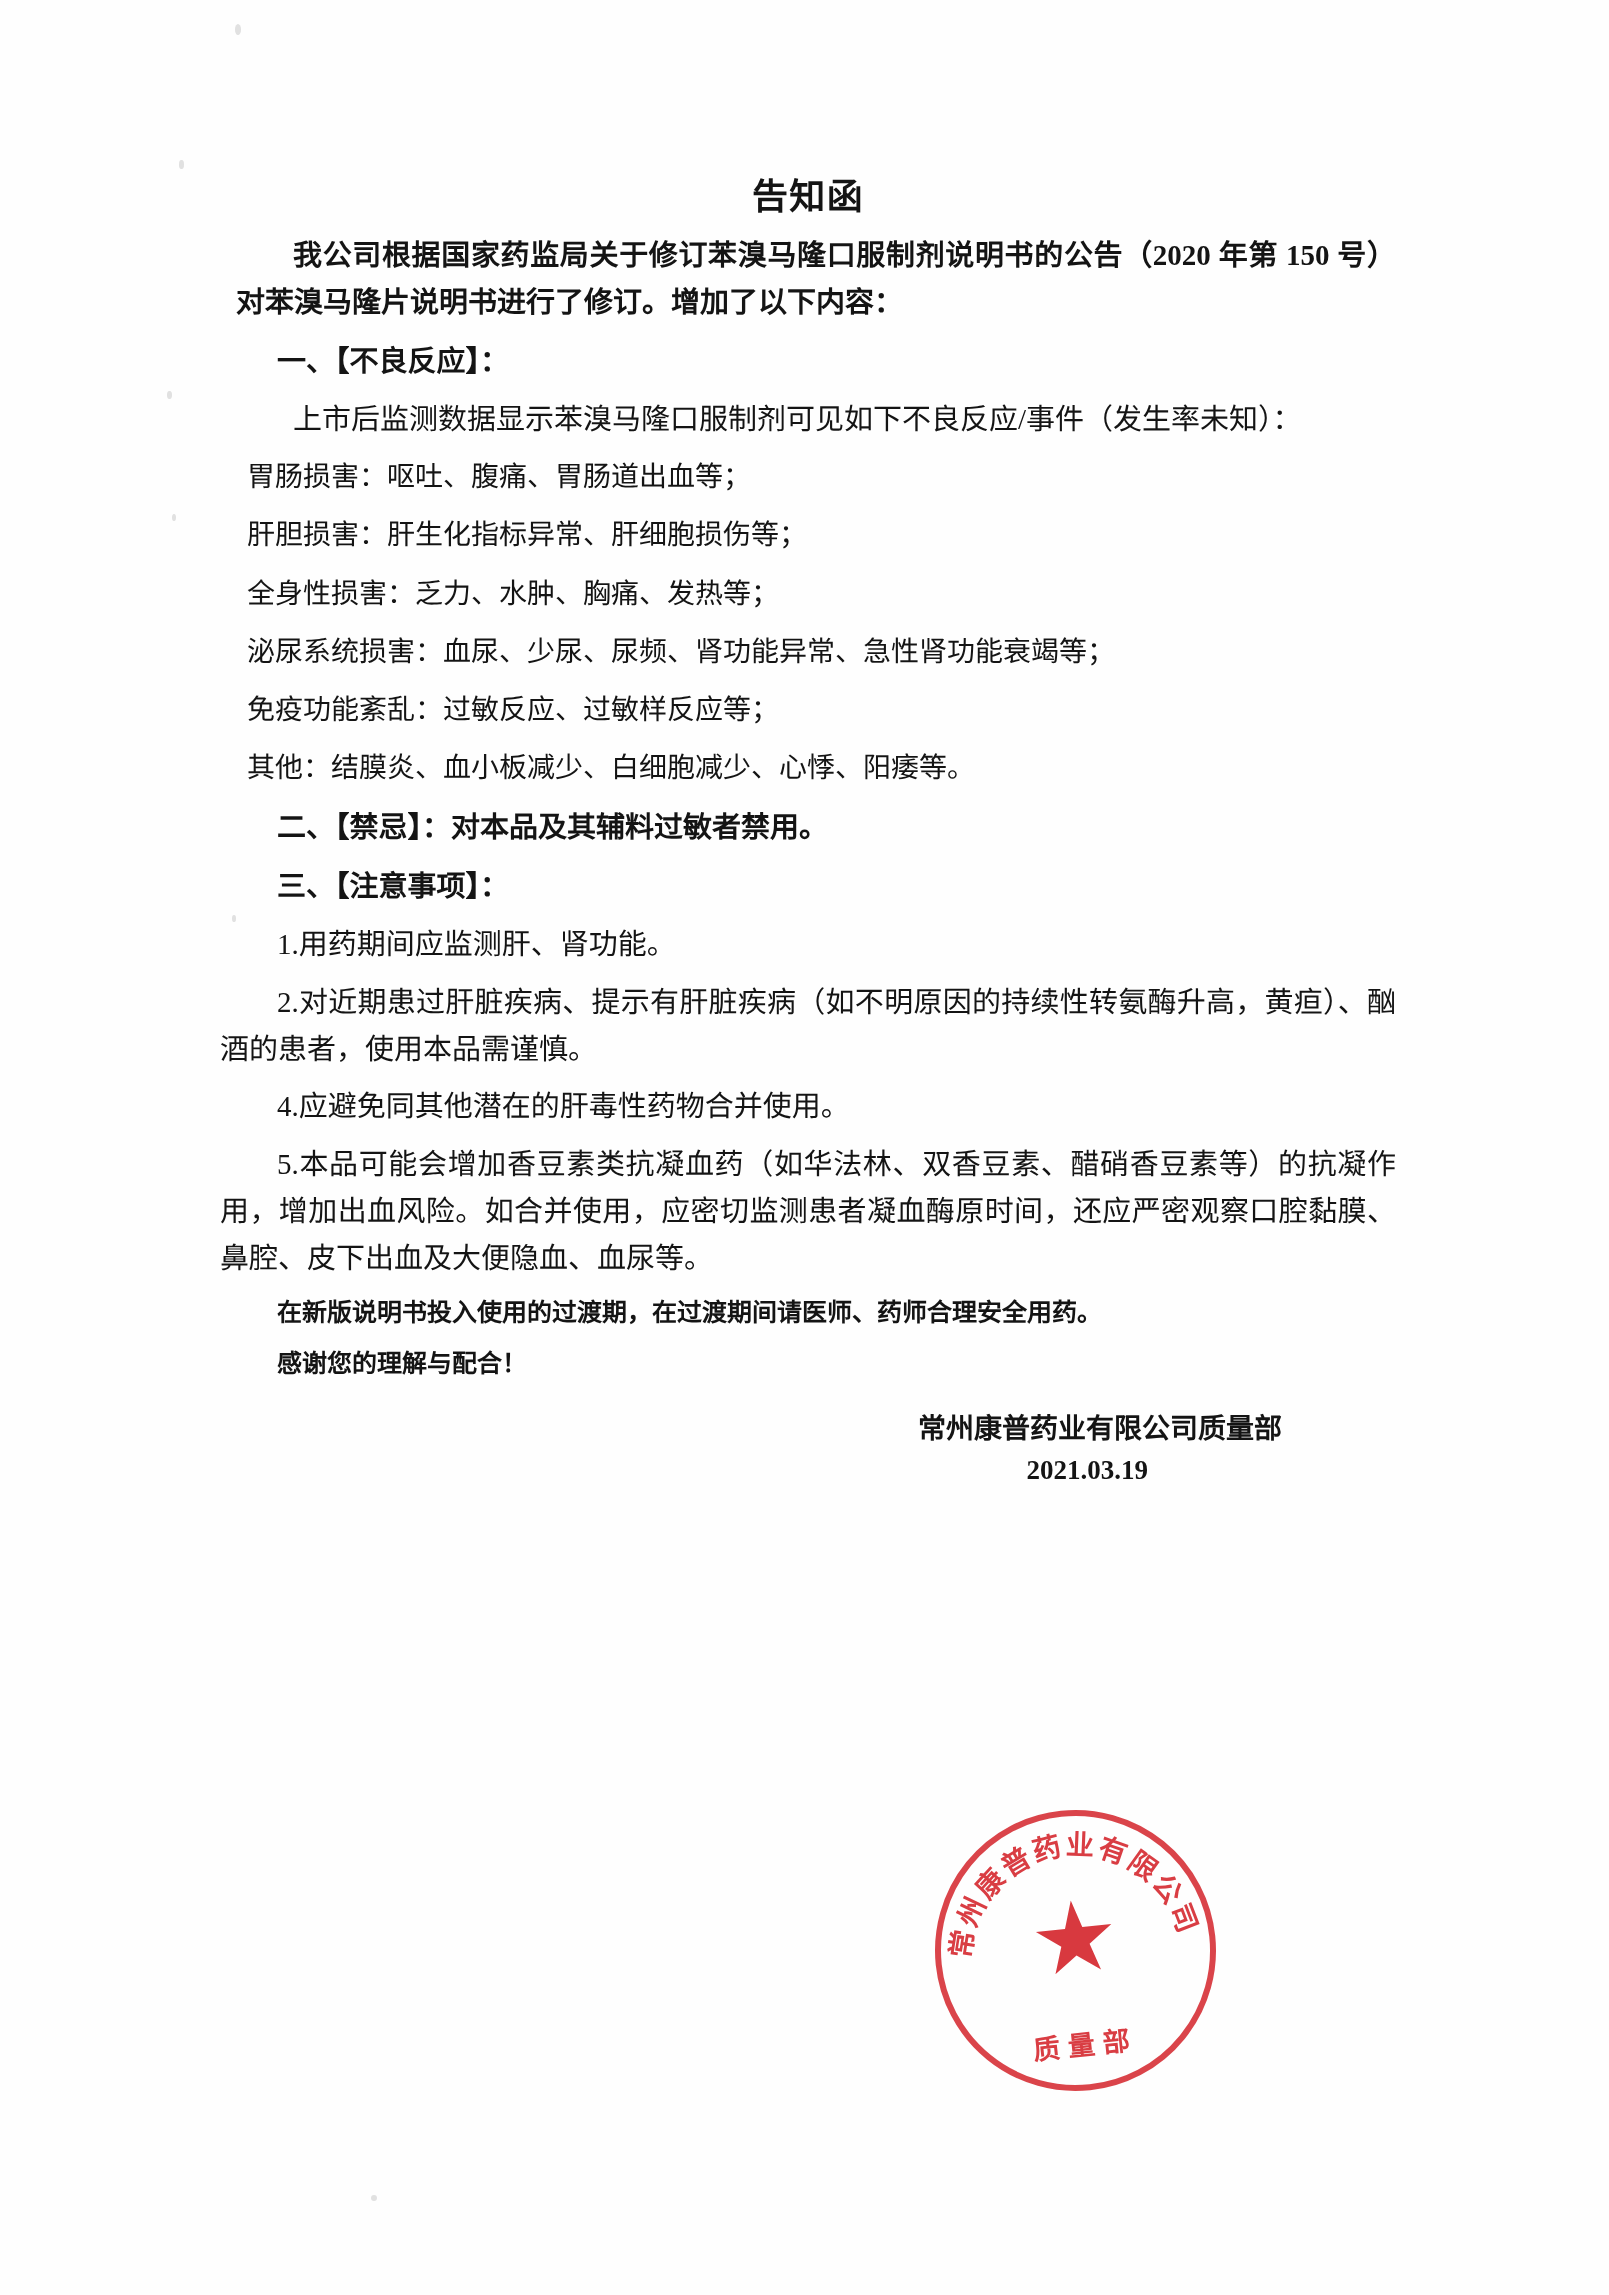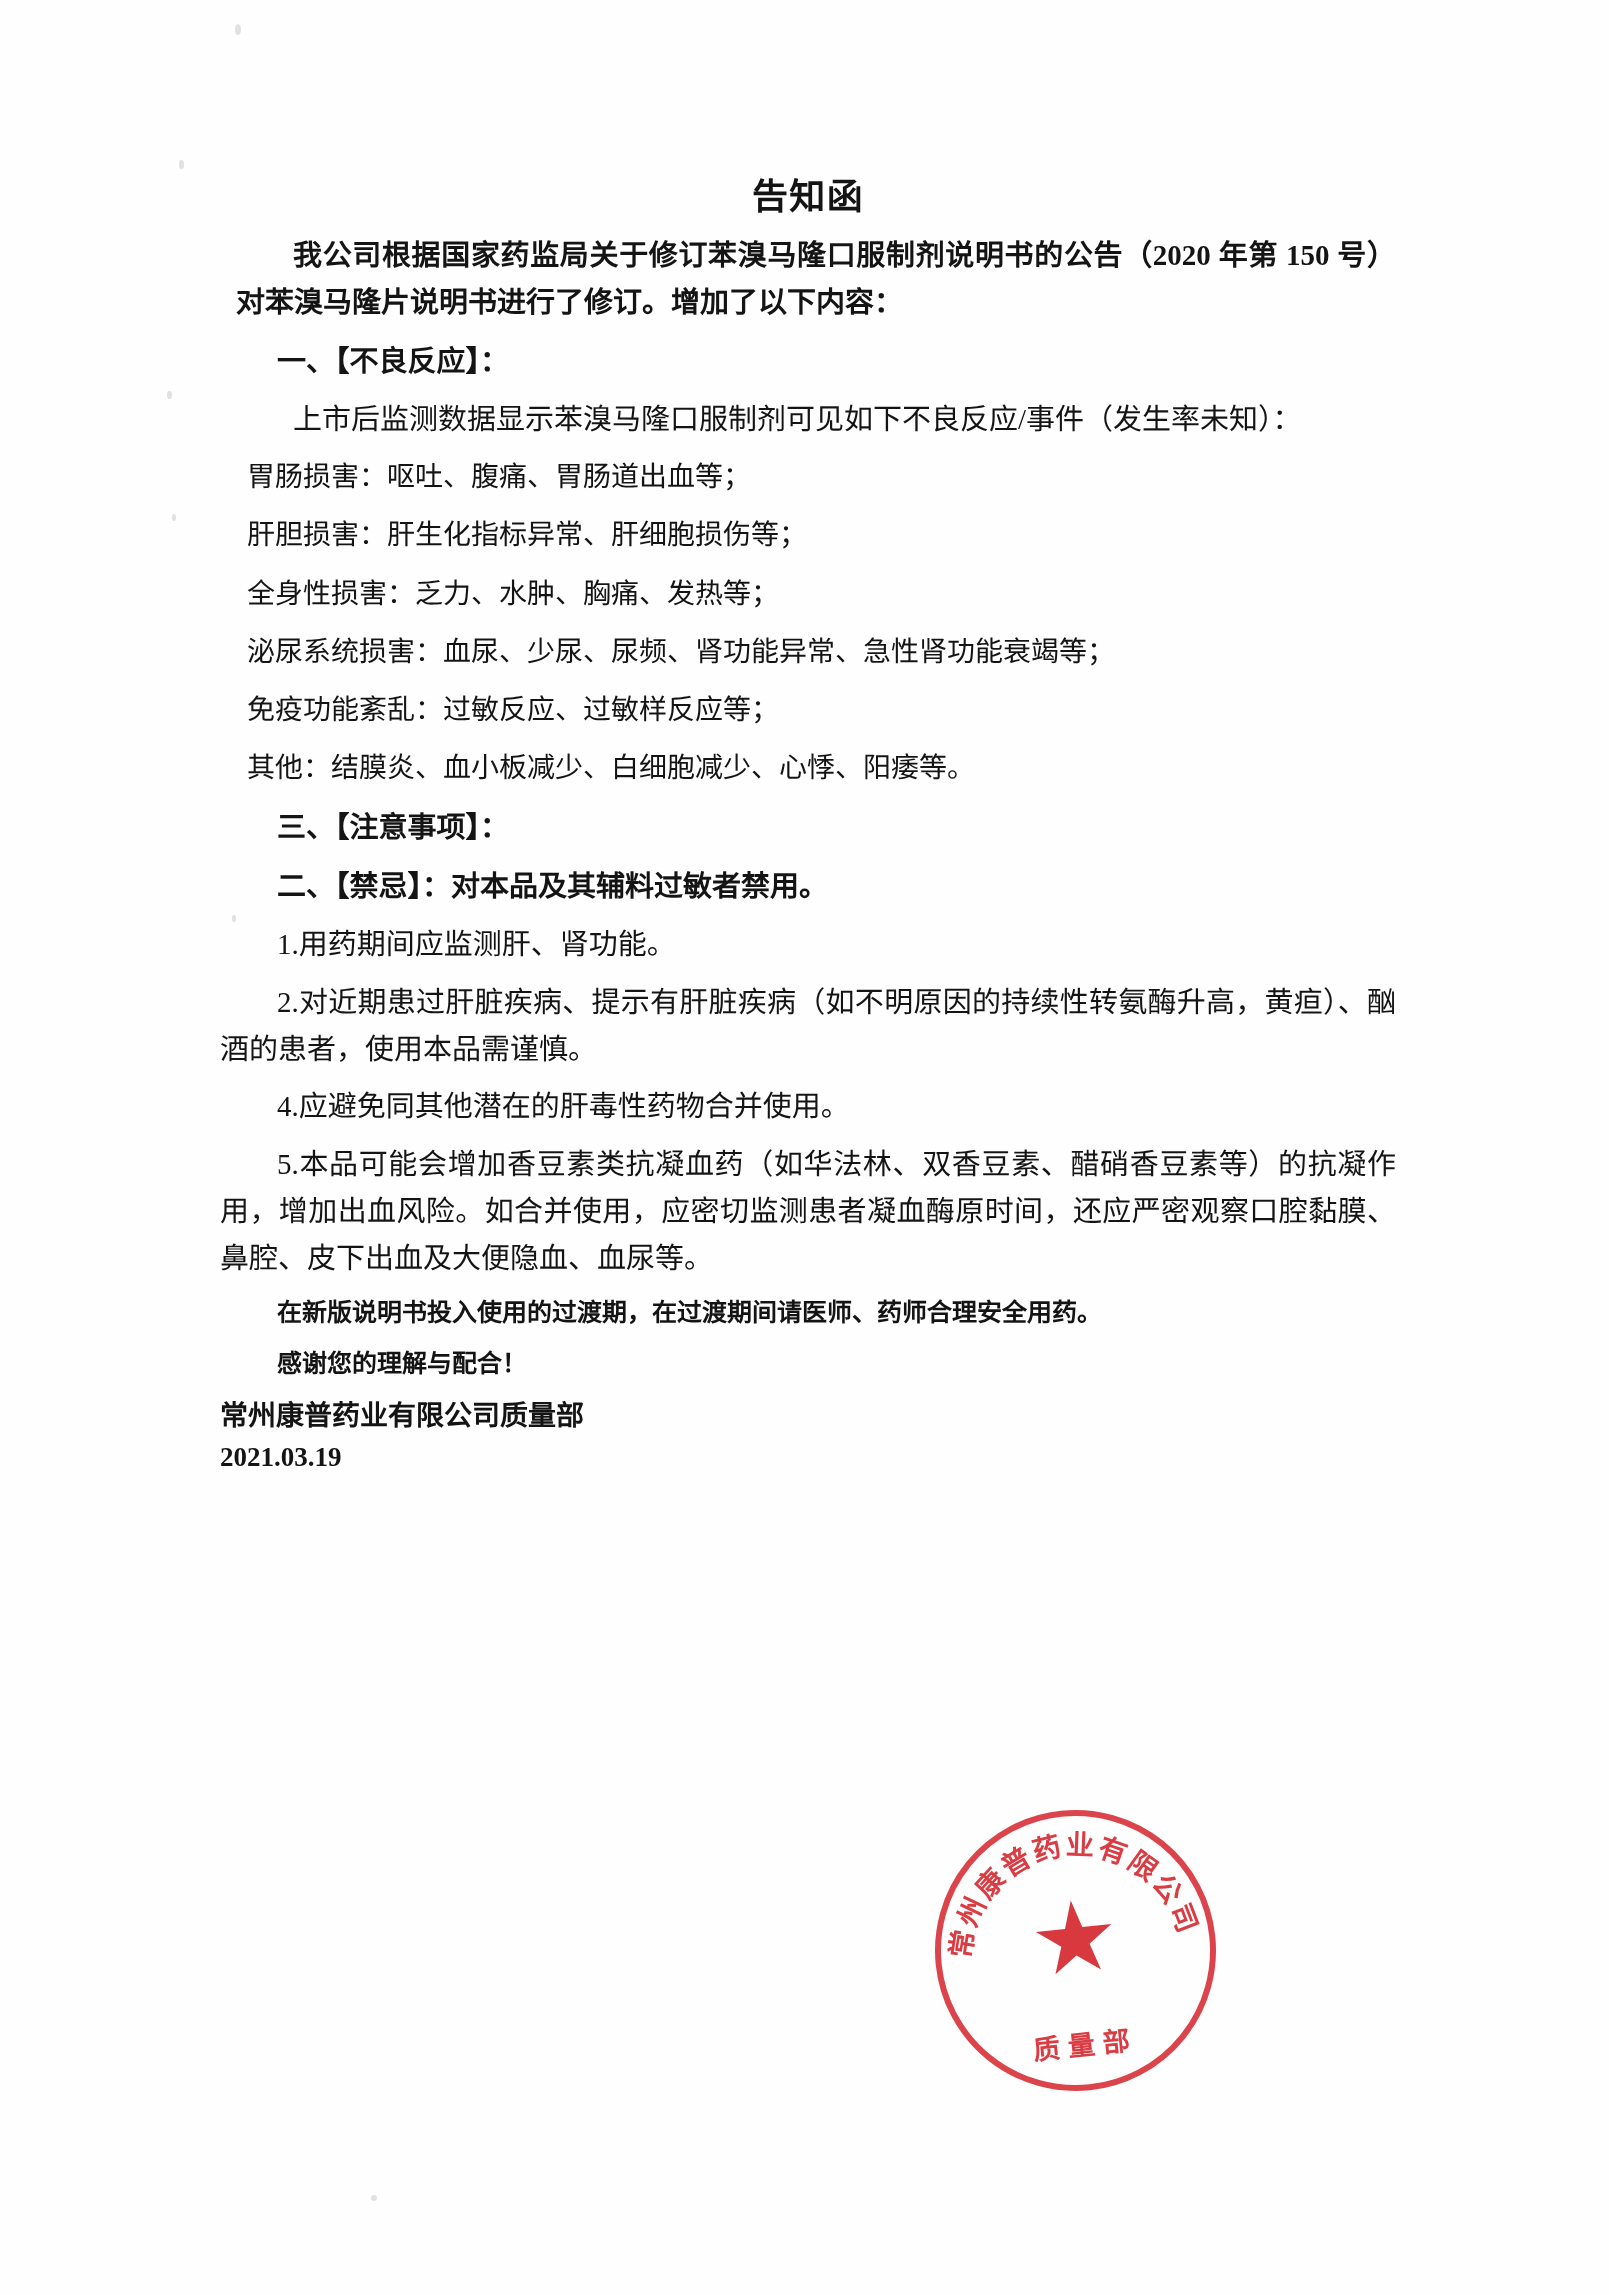--- a/index.html
+++ b/index.html
@@ -88,21 +88,22 @@
 
   .closing {
     font-size: 25px;
     font-weight: 700;
     line-height: 1.62;
     margin: 0 0 10.7px 0;
     text-indent: 57px;
   }
 
   .signature-block {
-    margin-top: 11px;
+    margin-top: 24px;
+    text-align: right;
     padding-right: 114px;
     position: relative;
   }
   .sign-company {
     font-size: 28px;
     font-weight: 700;
     line-height: 1.5;
   }
   .sign-date {
     font-size: 27px;
@@ -187,23 +188,23 @@
     <p class="section-head">一、【不良反应】：</p>
     <p class="para indent2">上市后监测数据显示苯溴马隆口服制剂可见如下不良反应/事件（发生率未知）：</p>
 
     <p class="list-line">胃肠损害：呕吐、腹痛、胃肠道出血等；</p>
     <p class="list-line">肝胆损害：肝生化指标异常、肝细胞损伤等；</p>
     <p class="list-line">全身性损害：乏力、水肿、胸痛、发热等；</p>
     <p class="list-line">泌尿系统损害：血尿、少尿、尿频、肾功能异常、急性肾功能衰竭等；</p>
     <p class="list-line">免疫功能紊乱：过敏反应、过敏样反应等；</p>
     <p class="list-line">其他：结膜炎、血小板减少、白细胞减少、心悸、阳痿等。</p>
 
+    <p class="section-head">二、【禁忌】：对本品及其辅料过敏者禁用。</p>
+
     <p class="section-head">三、【注意事项】：</p>
-
-    <p class="section-head">二、【禁忌】：对本品及其辅料过敏者禁用。</p>
 
     <p class="numbered">1.用药期间应监测肝、肾功能。</p>
     <p class="numbered">2.对近期患过肝脏疾病、提示有肝脏疾病（如不明原因的持续性转氨酶升高，黄疸）、酗酒的患者，使用本品需谨慎。</p>
     <p class="numbered">4.应避免同其他潜在的肝毒性药物合并使用。</p>
     <p class="numbered">5.本品可能会增加香豆素类抗凝血药（如华法林、双香豆素、醋硝香豆素等）的抗凝作用，增加出血风险。如合并使用，应密切监测患者凝血酶原时间，还应严密观察口腔黏膜、鼻腔、皮下出血及大便隐血、血尿等。</p>
 
     <p class="closing">在新版说明书投入使用的过渡期，在过渡期间请医师、药师合理安全用药。</p>
     <p class="closing">感谢您的理解与配合！</p>
 
     <div class="signature-block">

